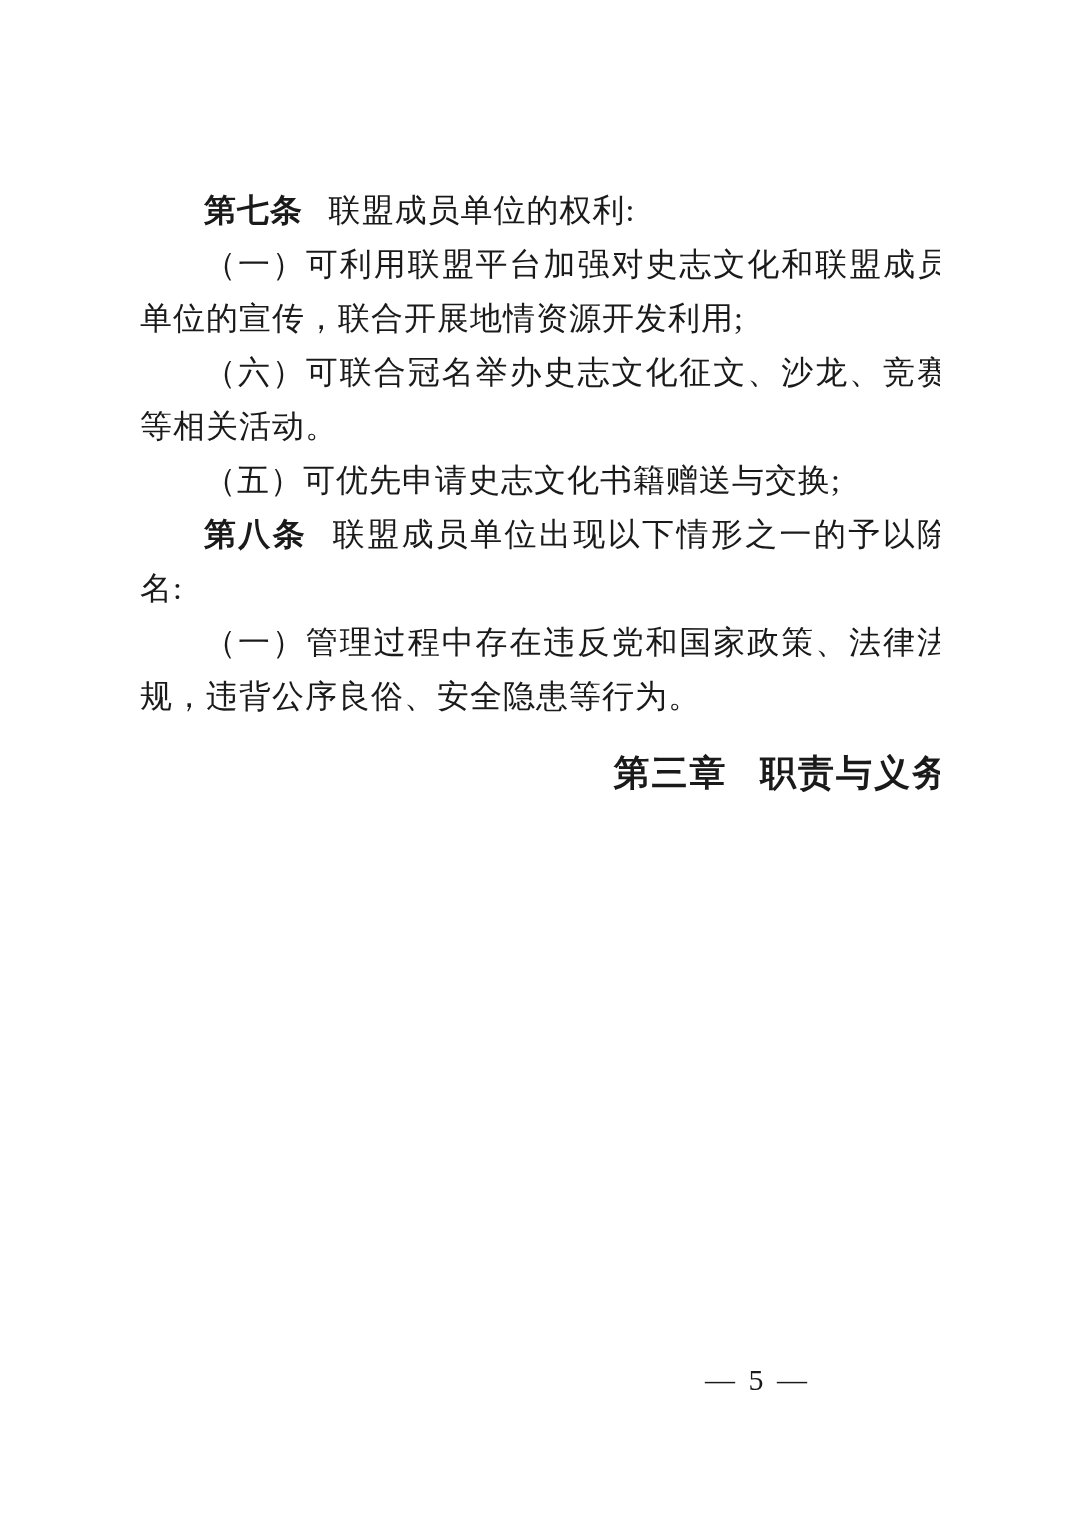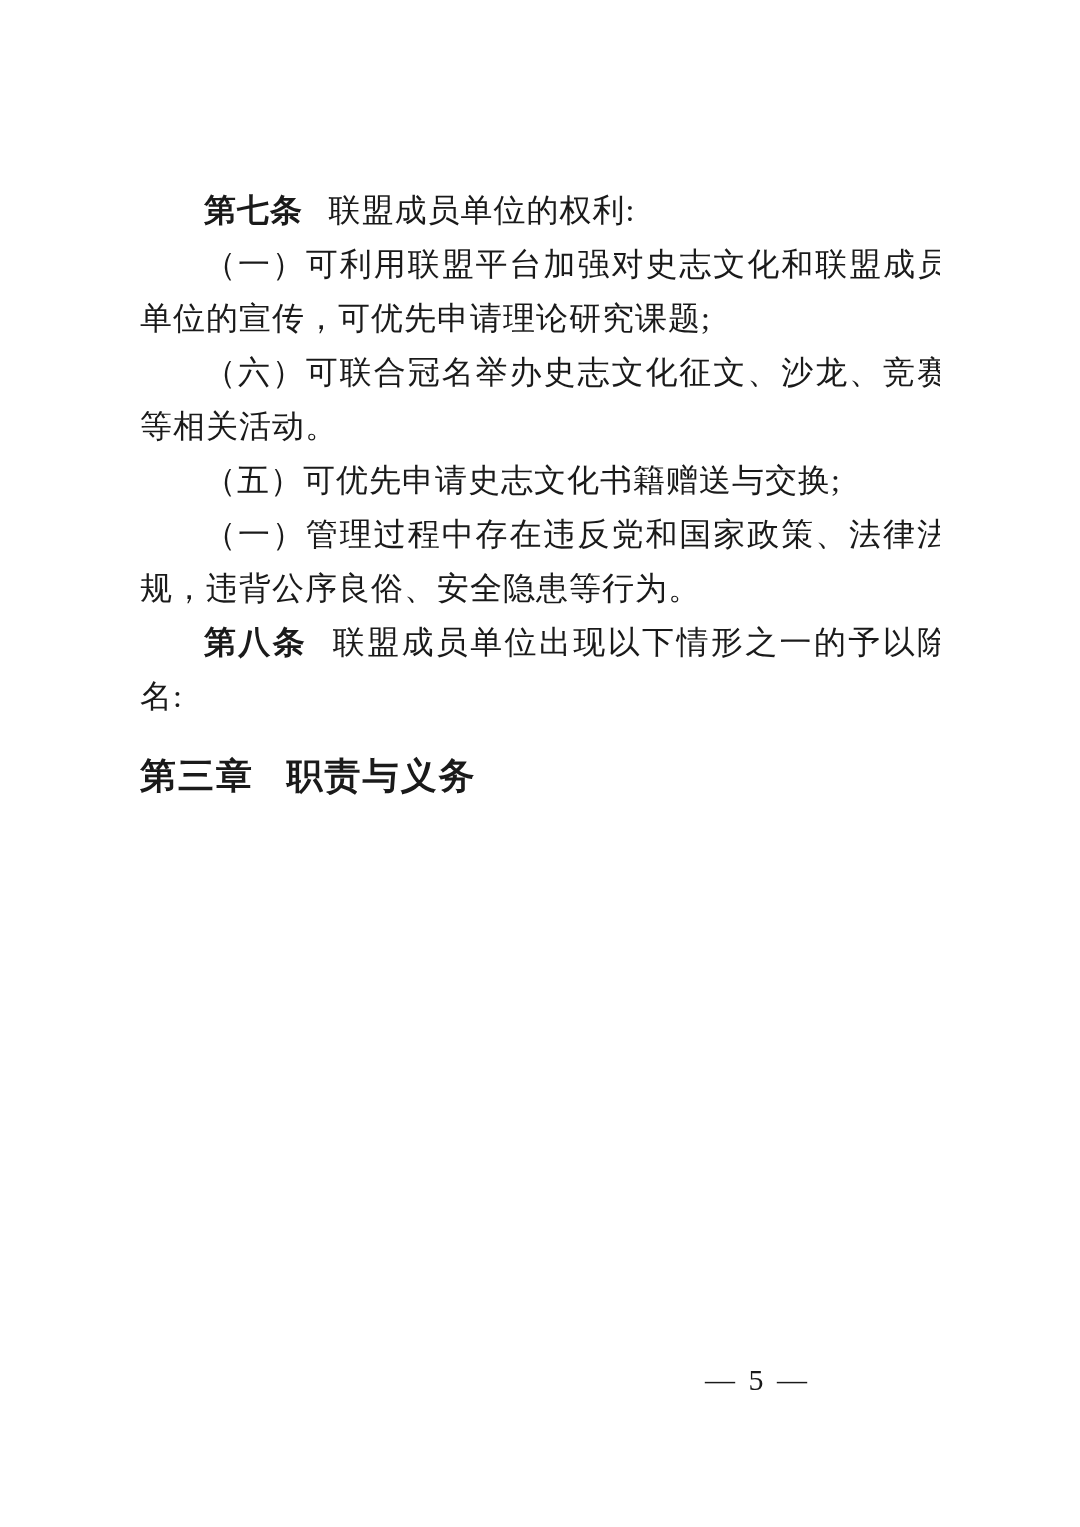--- a/index.html
+++ b/index.html
@@ -34,22 +34,22 @@
   .article-label {
     font-weight: 700;
     font-family: "DejaVu Sans", "Liberation Sans", sans-serif;
     margin-right: 0.8em;
   }
   .chapter {
     margin: 26px 0;
     font-size: 36px;
     line-height: 54px;
     font-weight: 700;
-    font-family: Liberation Sans, sans-serif;
-    text-align: left;
+    font-family: Liberation Mono, monospace;
+    text-align: right;
     text-indent: 0;
     letter-spacing: 2px;
   }
   .chapter-label {
     margin-right: 0.9em;
   }
   .page-number {
     position: absolute;
     right: 130px;
     top: 1360px;
@@ -60,27 +60,27 @@
   }
 </style>
 </head>
 <body>
 
 <div class="page">
   <div class="content">
 
     <p class="para"><span class="article-label">第七条</span><span>联盟成员单位的权利:</span></p>
 
-    <p class="para">（一）可利用联盟平台加强对史志文化和联盟成员单位的宣传，可优先申请理论研究课题;</p>
+    <p class="para">（一）可利用联盟平台加强对史志文化和联盟成员单位的宣传，联合开展地情资源开发利用;</p>
     <p class="para">（六）可联合冠名举办史志文化征文、沙龙、竞赛等相关活动。</p>
     <p class="para">（五）可优先申请史志文化书籍赠送与交换;</p>
 
+    <p class="para"><span class="article-label">第八条</span><span>联盟成员单位出现以下情形之一的予以除名:</span></p>
+
     <p class="para">（一）管理过程中存在违反党和国家政策、法律法规，违背公序良俗、安全隐患等行为。</p>
-
-    <p class="para"><span class="article-label">第八条</span><span>联盟成员单位出现以下情形之一的予以除名:</span></p>
 
 
     <p class="para chapter"><span class="chapter-label">第三章</span><span>职责与义务</span></p>
 
   </div>
 
   <div class="page-number">— 5 —</div>
 </div>
 
 </body></html>

